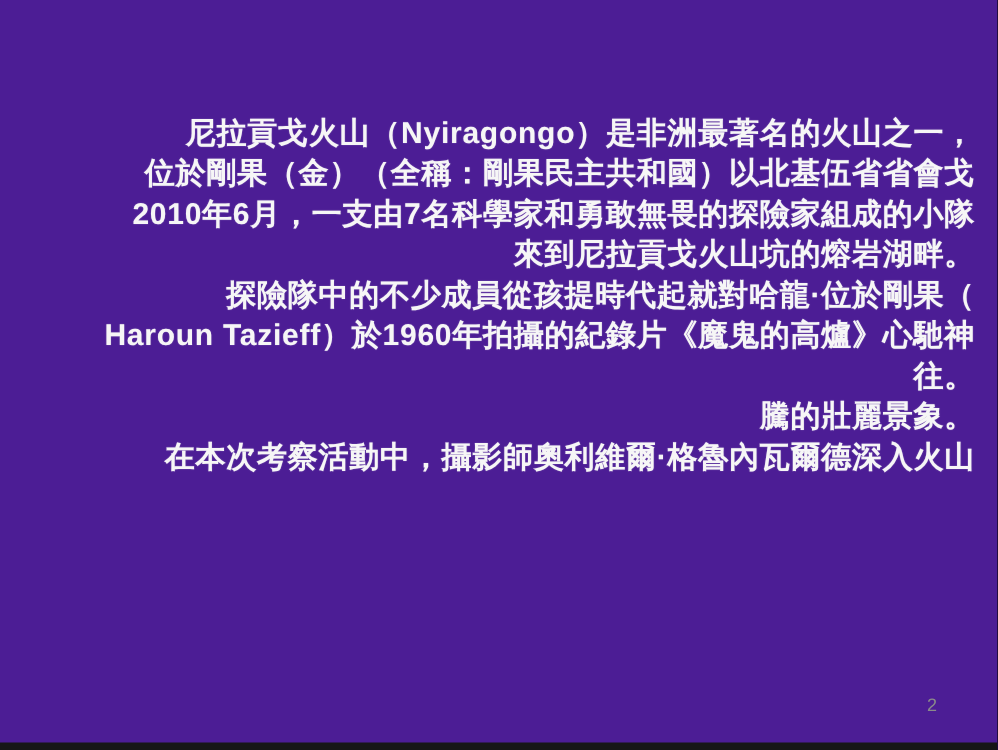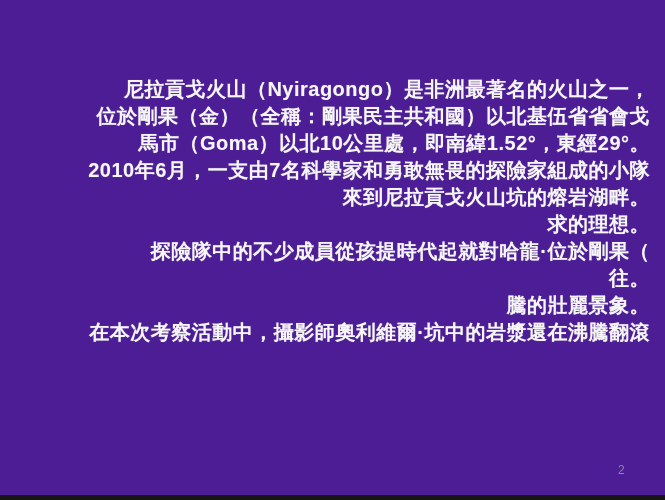--- a/index.html
+++ b/index.html
@@ -48,24 +48,23 @@
     background: #161616;
   }
 </style>
 </head>
 <body>
 
 <div class="slide">
   <div class="text-block">
     <div class="text-line">尼拉貢戈火山（Nyiragongo）是非洲最著名的火山之一，</div>
     <div class="text-line">位於剛果（金）（全稱：剛果民主共和國）以北基伍省省會戈</div>
-    <div class="text-line">馬市（Goma）以北10公里處，即南緯1.52°，東經29°。</div>
     <div class="text-line">2010年6月，一支由7名科學家和勇敢無畏的探險家組成的小隊</div>
     <div class="text-line">來到尼拉貢戈火山坑的熔岩湖畔。</div>
-    <div class="text-line">求的理想。</div>
     <div class="text-line">探險隊中的不少成員從孩提時代起就對哈龍·位於剛果（</div>
+    <div class="text-line">Haroun Tazieff）於1960年拍攝的紀錄片《魔鬼的高爐》心馳神</div>
     <div class="text-line">往。</div>
     <div class="text-line">騰的壯麗景象。</div>
-    <div class="text-line">在本次考察活動中，攝影師奧利維爾·坑中的岩漿還在沸騰翻滾</div>
+    <div class="text-line">在本次考察活動中，攝影師奧利維爾·格魯內瓦爾德深入火山</div>
   </div>
   <div class="page-number">2</div>
   <div class="bottom-edge"></div>
 </div>
 
 </body></html>

